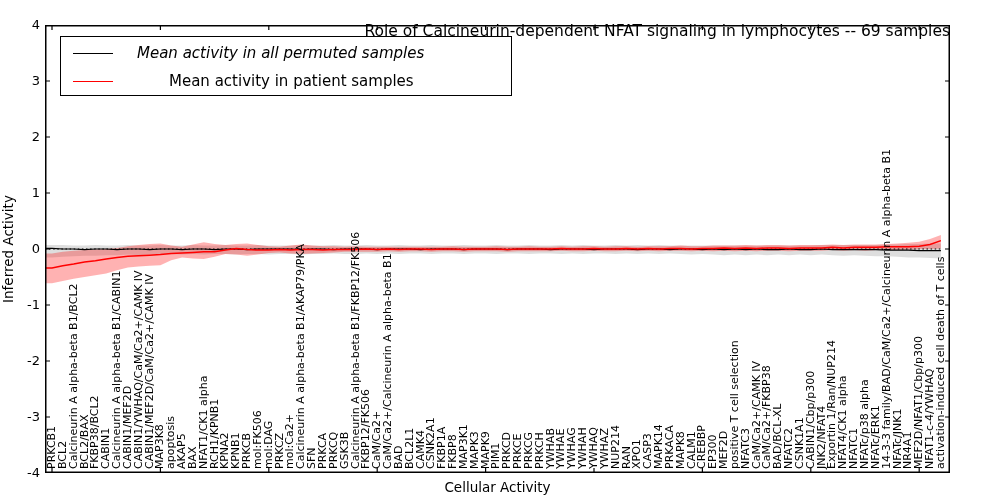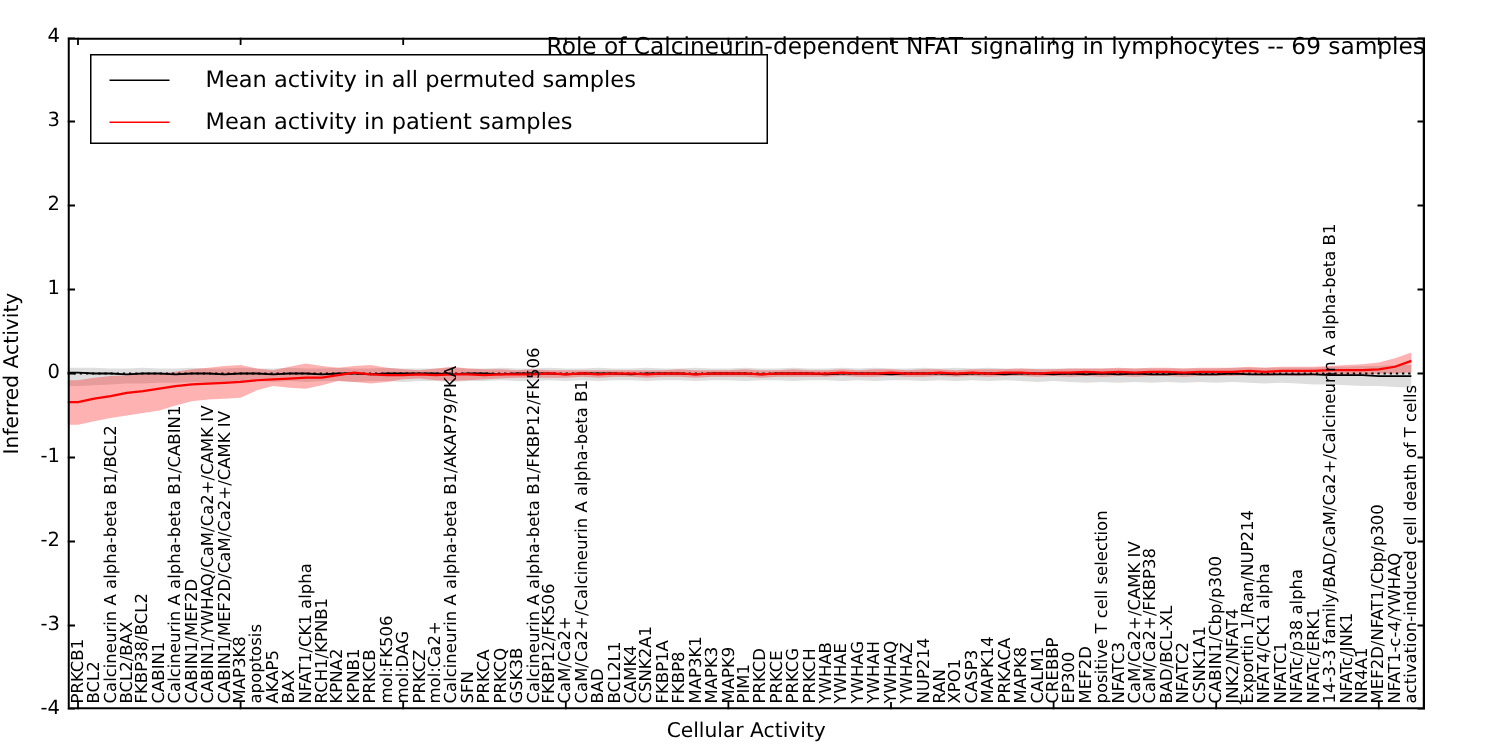--- a/index.html
+++ b/index.html
@@ -27,22 +27,22 @@
   }
   #xlabel {
     position:absolute; left:45px; top:479px; width:905px; text-align:center;
     font-size:13.5px;
   }
   #legend {
     position:absolute; left:60px; top:36px; width:452px; height:60px;
     background:#ffffff; border:1.6px solid #000; box-sizing:border-box;
   }
   .legend-row { position:absolute; left:0; height:26px; display:flex; align-items:center; }
-  .legend-row.r0 { top:3px; }
-  .legend-row.r1 { top:31px; }
+  .legend-row.r0 { top:3px;font-style:italic; }
+  .legend-row.r1 { top:31px;gap:32px; }
   .legend-line { display:inline-block; width:40px; height:0; border-top:1.6px solid #000; margin-left:12px; }
   .legend-label { margin-left:24px; font-size:15px; white-space:nowrap; }
 </style>
 </head>
 <body>
 
 <div id="figure">
   <div id="title">Role of Calcineurin-dependent NFAT signaling in lymphocytes -- 69 samples</div>
 
   <div id="ylabel">Inferred Activity</div>

